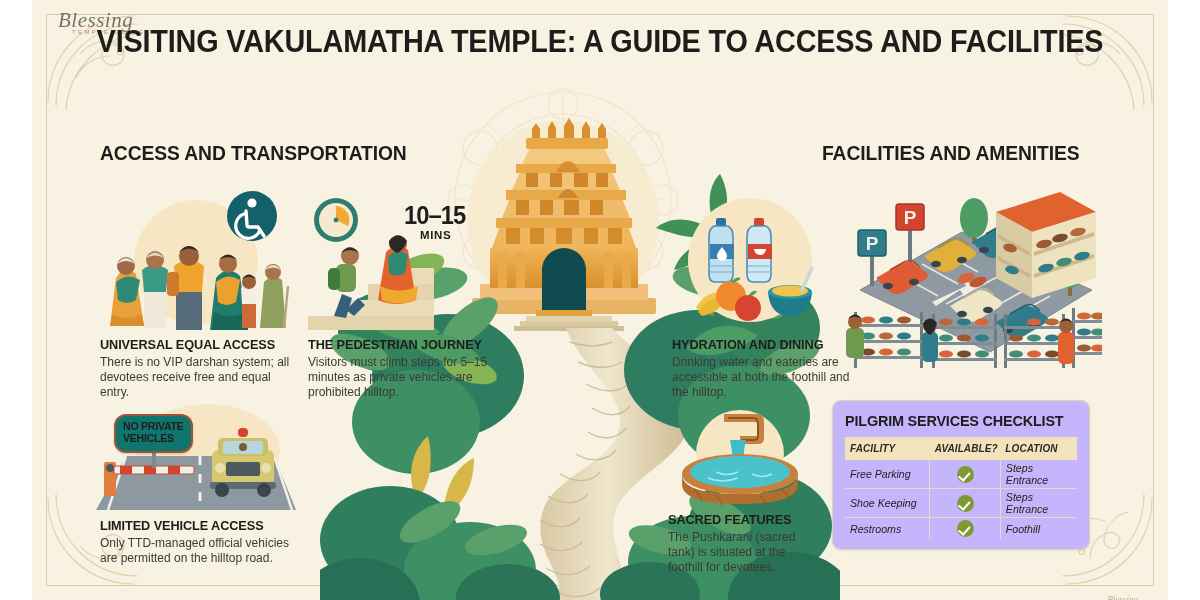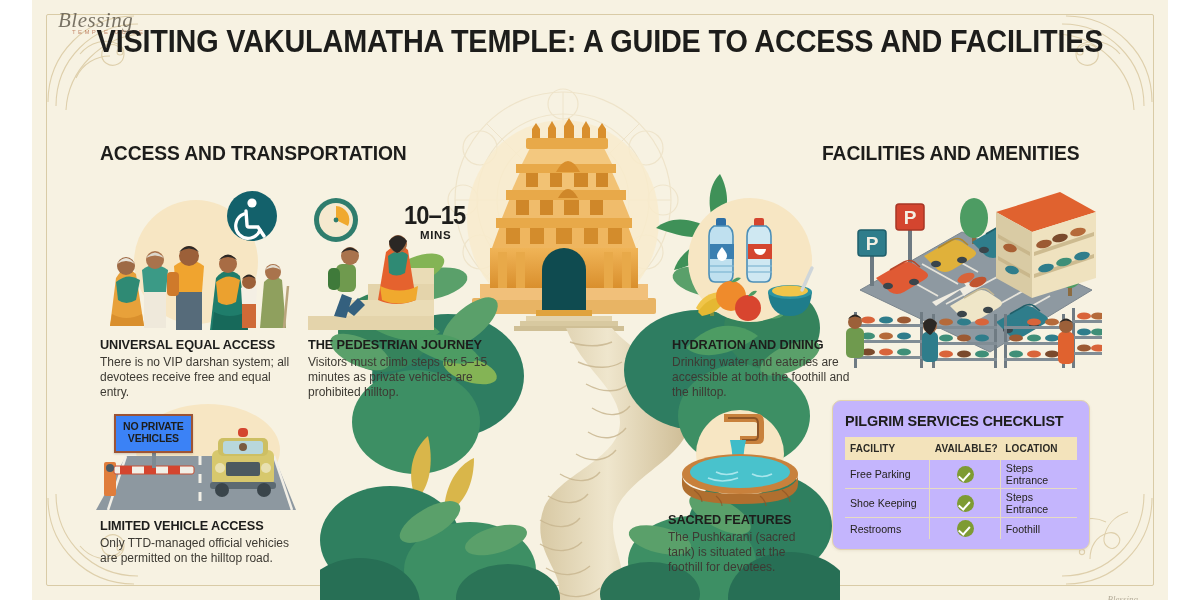--- a/index.html
+++ b/index.html
@@ -85,38 +85,38 @@
   
   .timebadge{position:absolute;left:404px;top:203px;z-index:24;text-align:left;}
   .timebadge .big{font-size:25px;font-weight:bold;color:#1d1d1b;letter-spacing:-1px;line-height:1;
     transform:scaleX(.95);transform-origin:left center;display:block;}
   .timebadge .small{font-size:11.5px;font-weight:bold;color:#1d1d1b;letter-spacing:.6px;
     display:block;margin-left:16px;margin-top:1px;}
 
   
   .signboard{
     position:absolute;left:114px;top:414px;z-index:26;
-    background:#3b82f6;border:2.5px solid #9d5434;border-radius:0;
-    padding:5px 7px 6px;text-align:center;box-shadow:0 1px 2px rgba(0,0,0,.18);
+    background:#0f766e;border:2.5px solid #9d5434;border-radius:12px;
+    padding:5px 7px 6px;box-shadow:0 1px 2px rgba(0,0,0,.18);
   }
   .signboard span{display:block;font-size:10.5px;font-weight:bold;color:#1d1d1b;
     line-height:1.12;letter-spacing:-.2px;white-space:nowrap;}
 
   
   .card{
     position:absolute;left:832px;top:400px;width:258px;z-index:30;
     background:#c4b5fd;border:1px solid #e3d4ac;border-radius:9px;
     padding:11px 12px 10px;box-sizing:border-box;
     box-shadow:0 1px 3px rgba(120,100,60,.10);
   }
   .card h3{
     margin:0 0 8px 0;font-size:15.2px;font-weight:bold;color:#1d1d1b;
     letter-spacing:-.2px;transform:scaleX(.95);transform-origin:left center;white-space:nowrap;
   }
-  table.checklist{border-collapse:collapse;width:100%;table-layout:fixed;}
+  table.checklist{border-collapse:collapse;width:100%;table-layout:fixed;font-style:italic;}
   table.checklist th{
     background:#f3e3bb;font-size:10px;font-weight:bold;color:#2b2a25;
     text-align:left;padding:6px 5px;letter-spacing:.1px;white-space:nowrap;
   }
   table.checklist th:nth-child(1){width:37%;}
   table.checklist th:nth-child(2){width:30%;text-align:left;}
   table.checklist th:nth-child(3){width:33%;}
   table.checklist td{
     font-size:10.6px;color:#24221d;padding:2px 5px;
     border-bottom:1px solid #e7dcc2;

